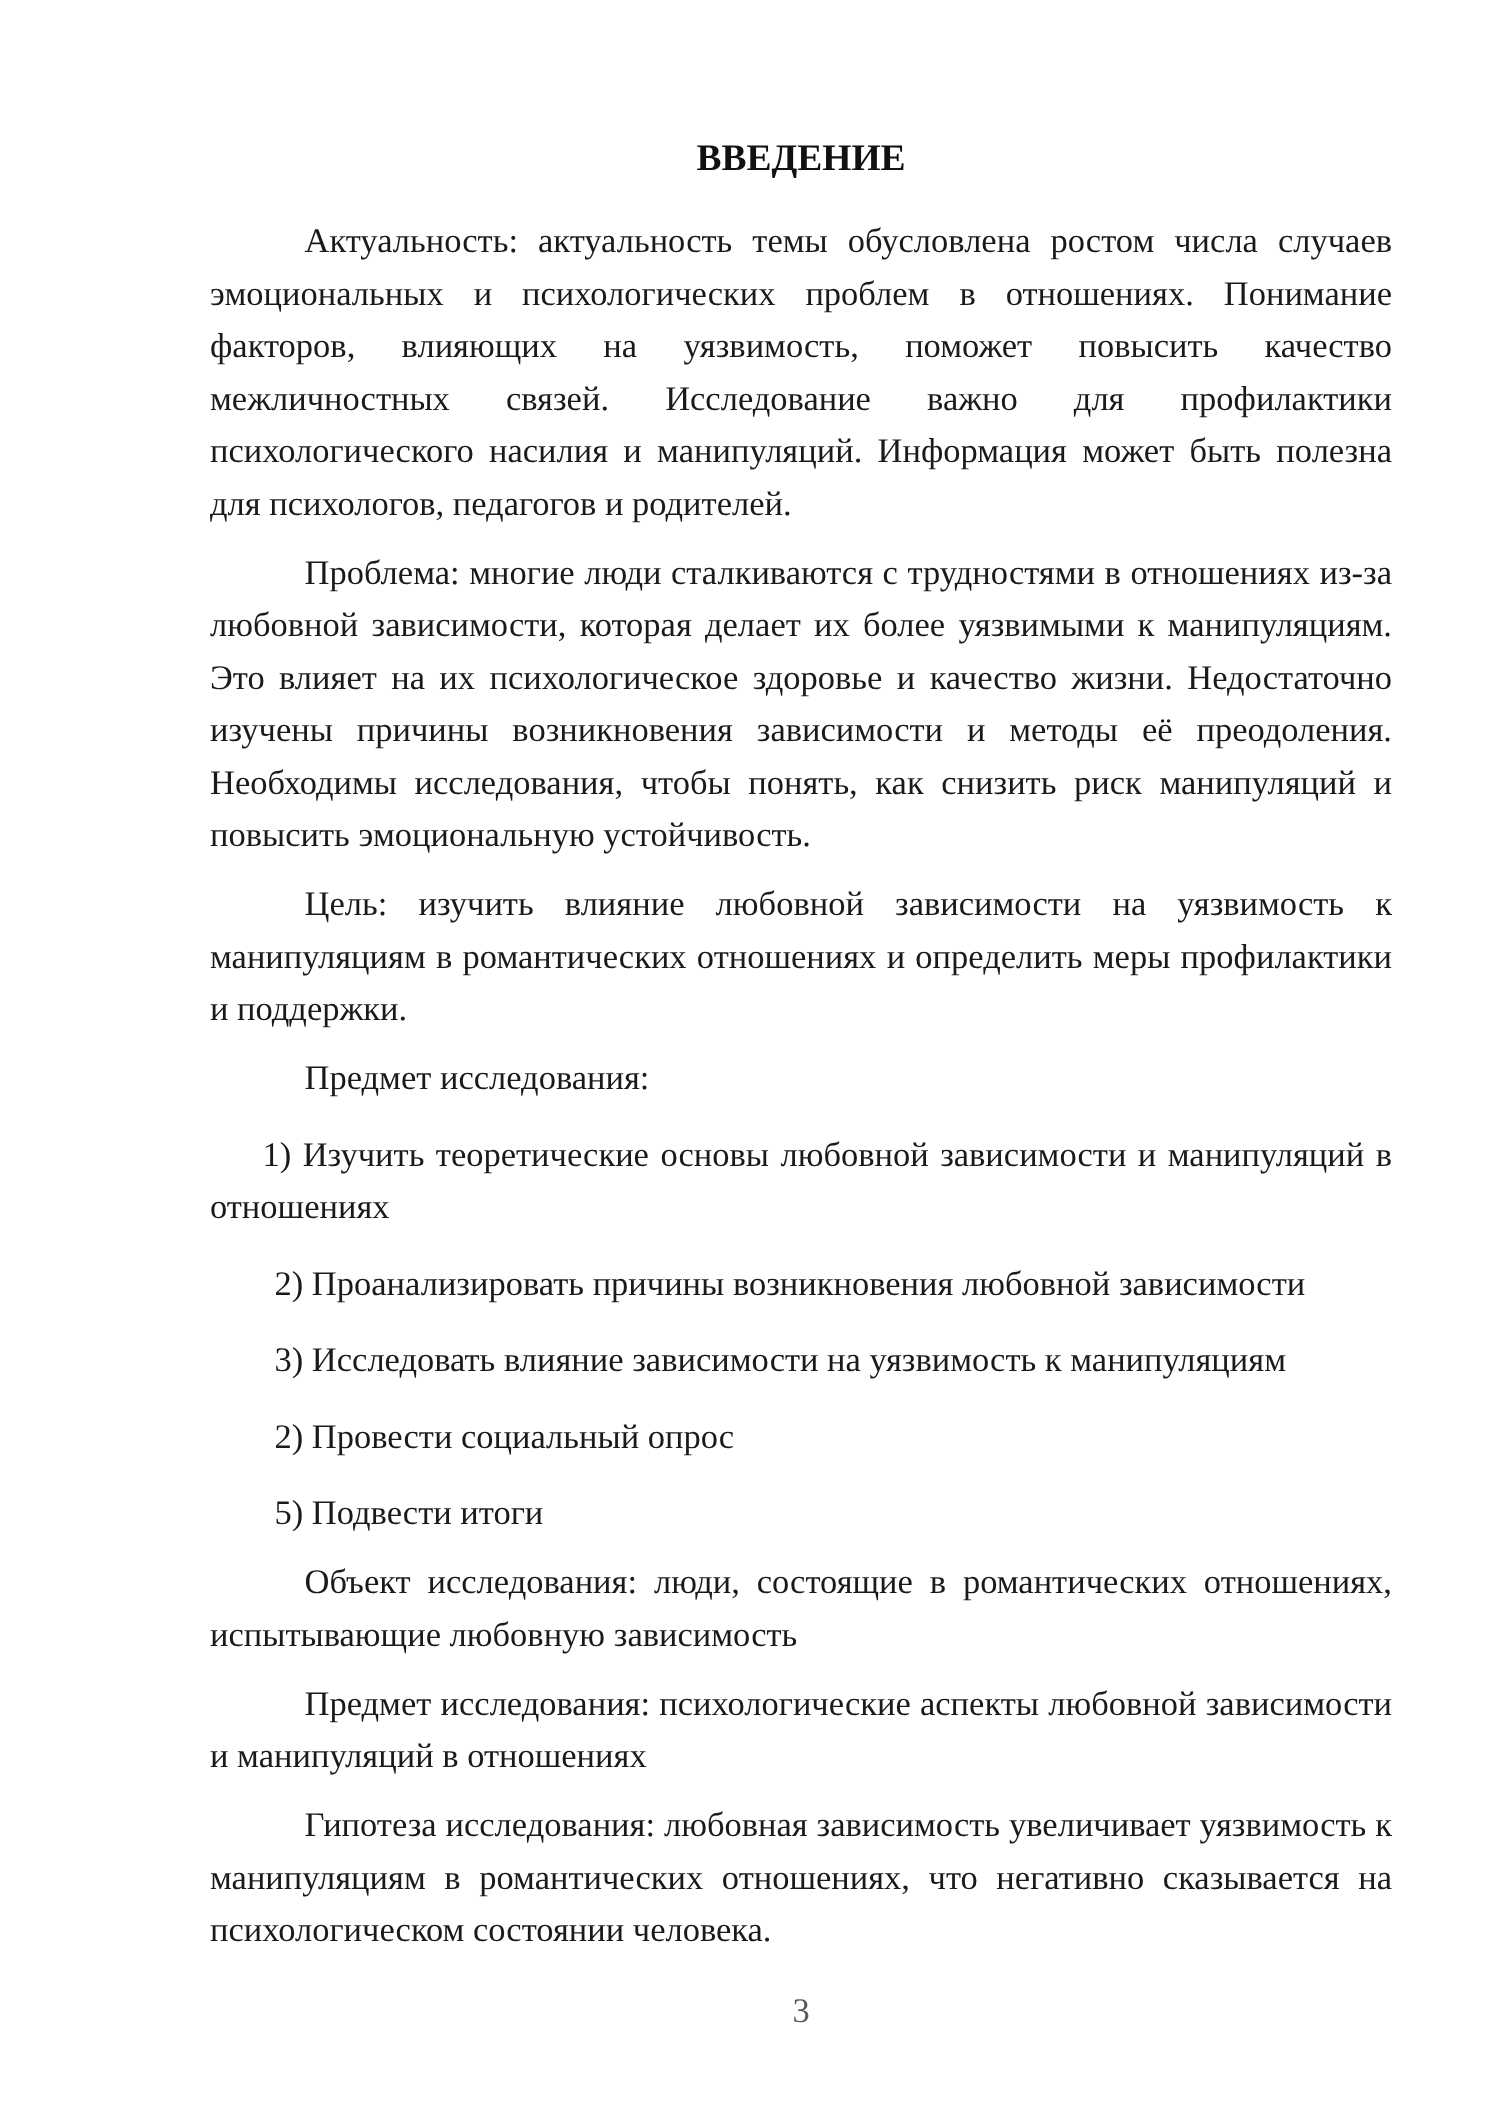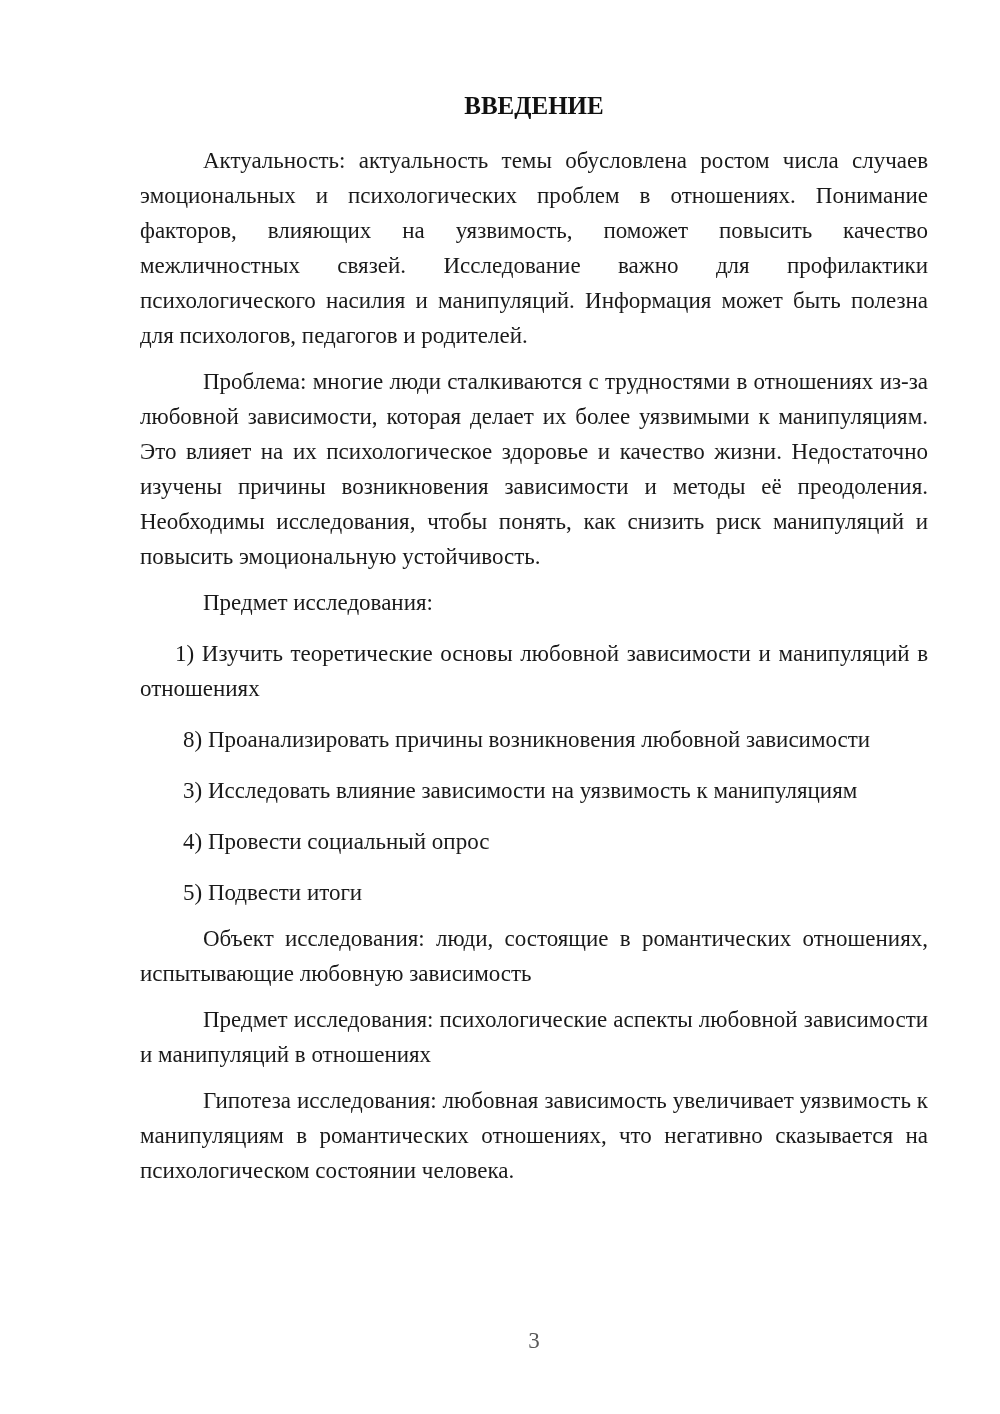--- a/index.html
+++ b/index.html
@@ -60,30 +60,31 @@
 <body>
 
 <div class="page">
 
   <h1 class="doc-title">ВВЕДЕНИЕ</h1>
 
   <p class="para indent">Актуальность: актуальность темы обусловлена ростом числа случаев эмоциональных и психологических проблем в отношениях. Понимание факторов, влияющих на уязвимость, поможет повысить качество межличностных связей. Исследование важно для профилактики психологического насилия и манипуляций. Информация может быть полезна для психологов, педагогов и родителей.</p>
 
   <p class="para indent">Проблема: многие люди сталкиваются с трудностями в отношениях из-за любовной зависимости, которая делает их более уязвимыми к манипуляциям. Это влияет на их психологическое здоровье и качество жизни. Недостаточно изучены причины возникновения зависимости и методы её преодоления. Необходимы исследования, чтобы понять, как снизить риск манипуляций и повысить эмоциональную устойчивость.</p>
 
+  <p class="para indent">Цель: изучить влияние любовной зависимости на уязвимость к манипуляциям в романтических отношениях и определить меры профилактики и поддержки.</p>
 
   <p class="para indent">Предмет исследования:</p>
 
   <p class="task task-first">1) Изучить теоретические основы любовной зависимости и манипуляций в отношениях</p>
 
-  <p class="task">8) Проанализировать причины возникновения любовной зависимости</p>
+  <p class="task">2) Проанализировать причины возникновения любовной зависимости</p>
 
   <p class="task">3) Исследовать влияние зависимости на уязвимость к манипуляциям</p>
 
-  <p class="task">4) Провести социальный опрос</p>
+  <p class="task">2) Провести социальный опрос</p>
 
   <p class="task">5) Подвести итоги</p>
 
   <p class="para indent">Объект исследования: люди, состоящие в романтических отношениях, испытывающие любовную зависимость</p>
 
   <p class="para indent">Предмет исследования: психологические аспекты любовной зависимости и манипуляций в отношениях</p>
 
   <p class="para indent">Гипотеза исследования: любовная зависимость увеличивает уязвимость к манипуляциям в романтических отношениях, что негативно сказывается на психологическом состоянии человека.</p>
 
   <div class="page-footer">3</div>

